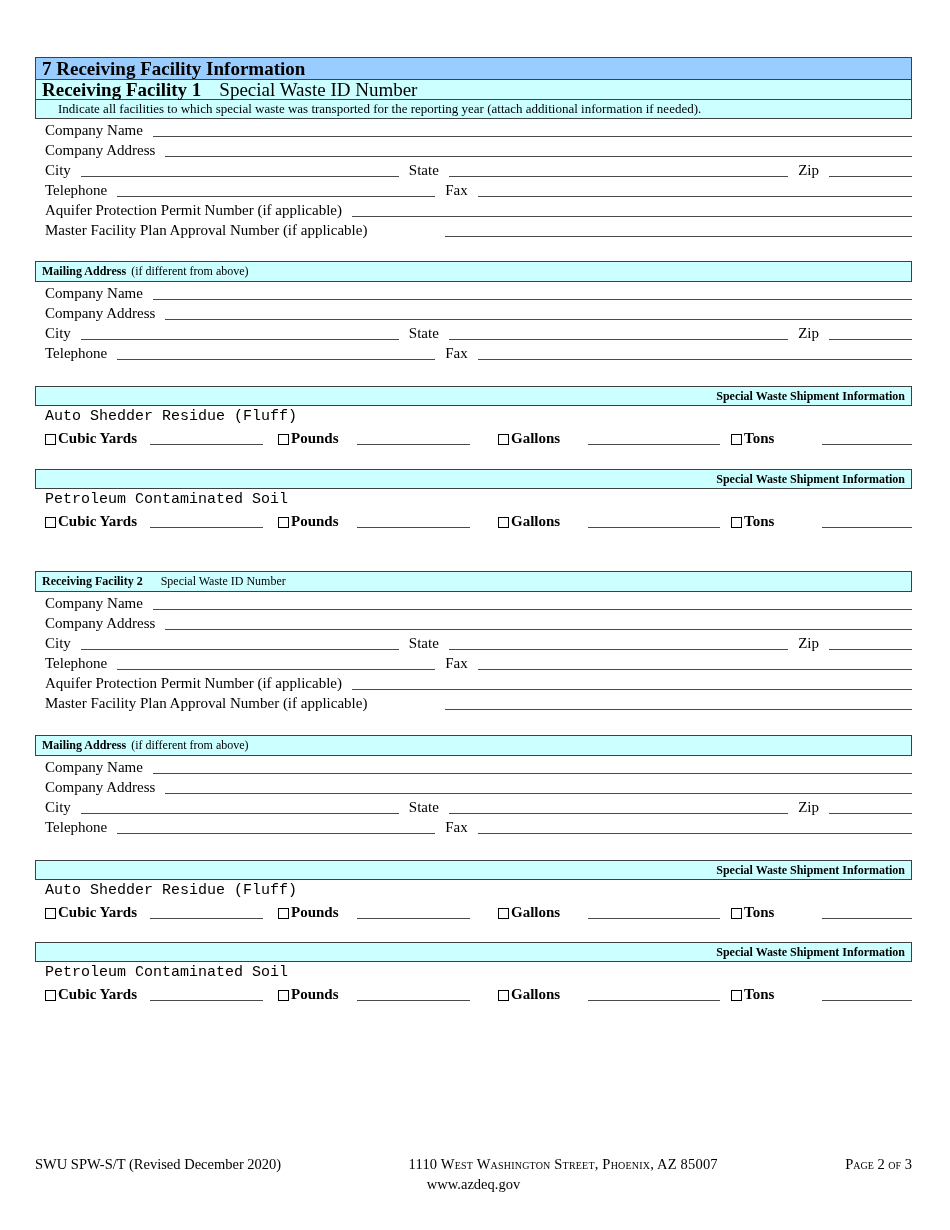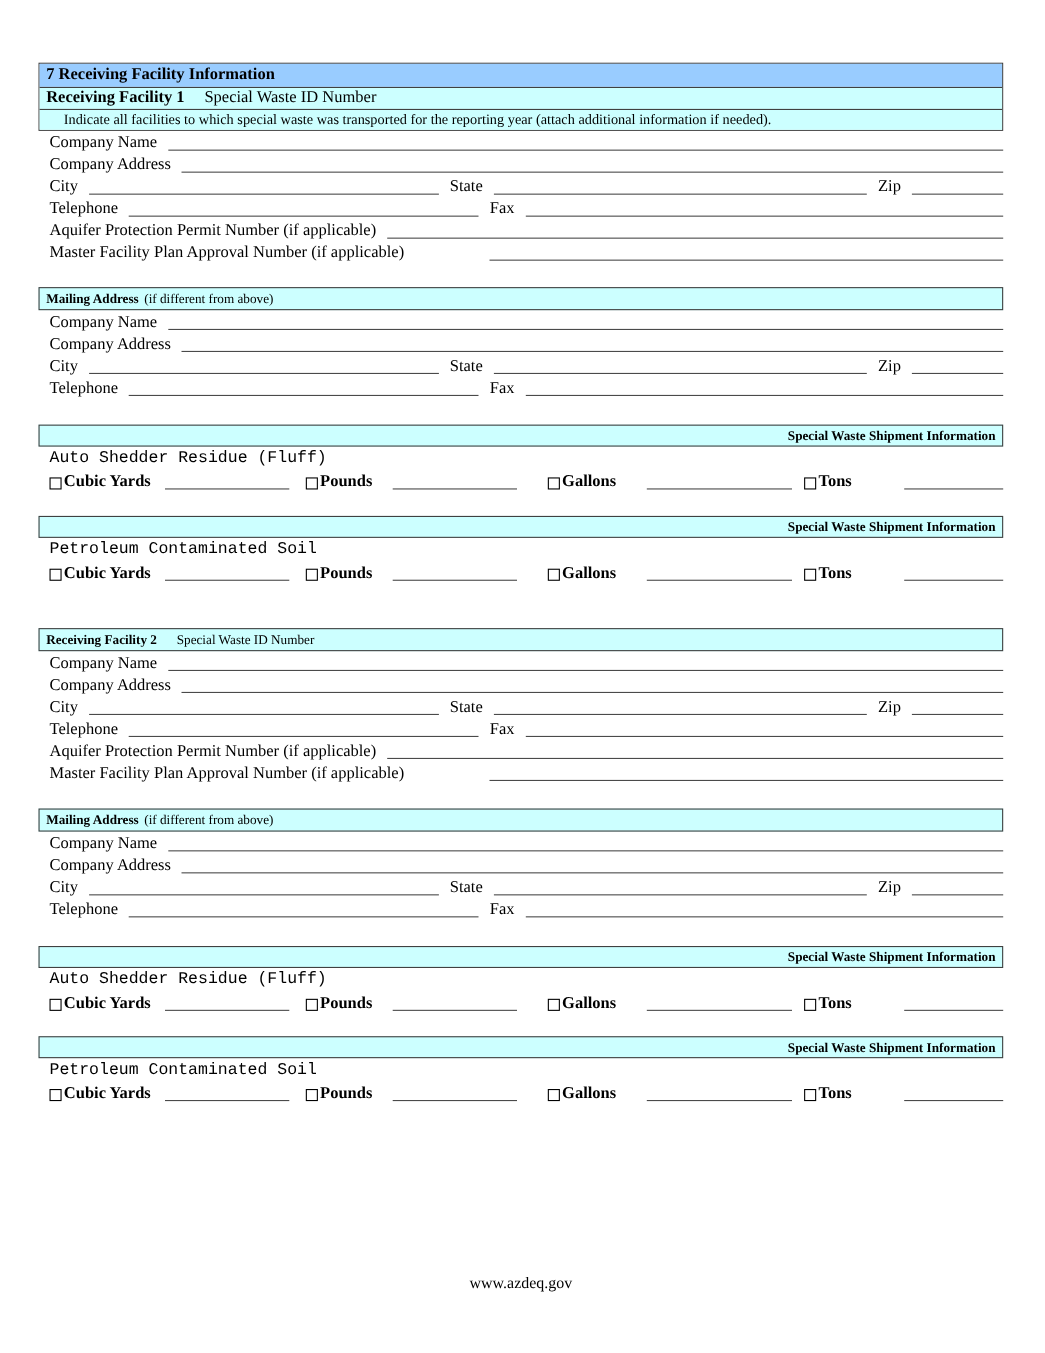--- a/index.html
+++ b/index.html
@@ -17,21 +17,21 @@
     height: 1230px;
     background: #fff;
     padding: 57px 38px 0 35px;
   }
   
   .topbox { border: 1px solid var(--border); }
   .hdr-row {
     display: flex;
     align-items: center;
     padding: 0 6px;
-    font-size: 15px;
+    font-size: 19px;
   }
   .hdr-blue {
     background: var(--header-blue);
     height: 21px;
     font-weight: bold;
   }
   .hdr-cyan {
     background: var(--header-cyan);
     height: 20px;
   }
@@ -412,18 +412,23 @@
       <span class="line ml3"></span>
     </span>
     <span class="cbg cbg4">
       <span class="checkbox"></span>
       <span class="cbl">Tons</span>
       <span class="line ml4"></span>
     </span>
   </div>
 
   <div class="footer">
+    <div class="footer-line1">
+      <span class="footer-left">SWU SPW-S/T (Revised December 2020)</span>
+      <span class="footer-center">1110 West Washington Street, Phoenix, AZ 85007</span>
+      <span class="footer-right">Page 2 of 3</span>
+    </div>
     <div class="footer-line2">
       <span>www.azdeq.gov</span>
     </div>
   </div>
 
 </div>
 
 </body></html>

